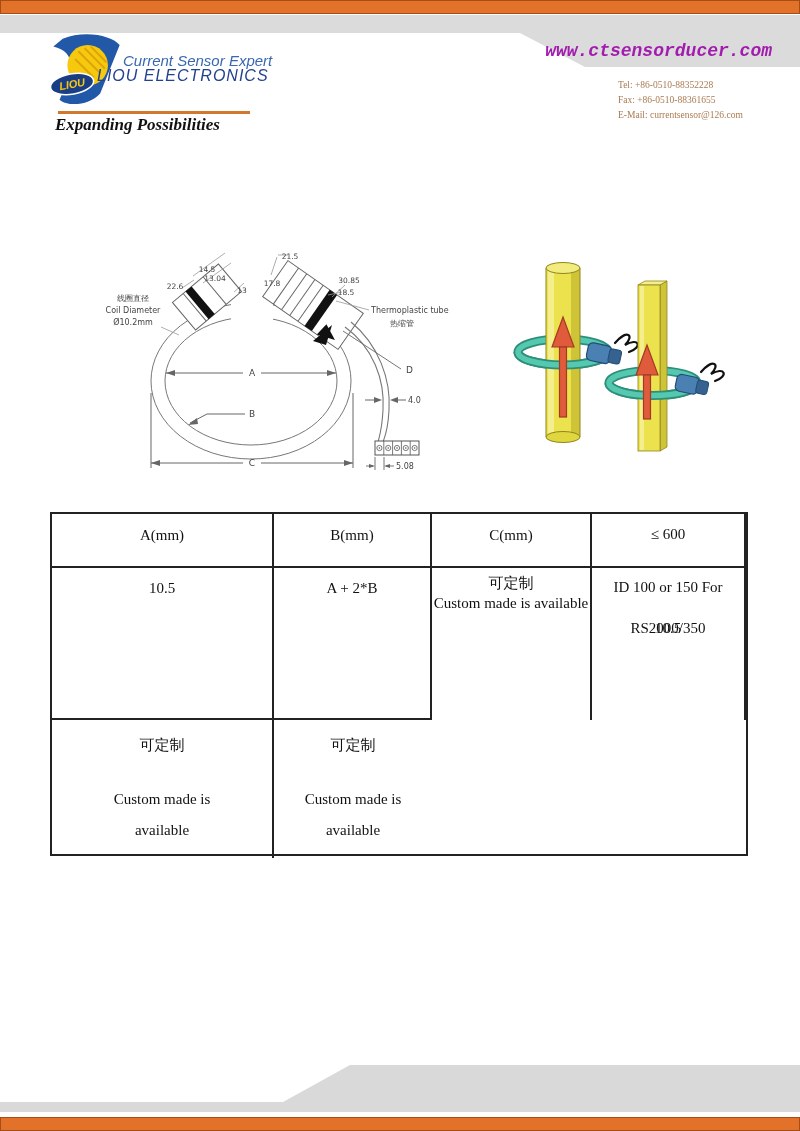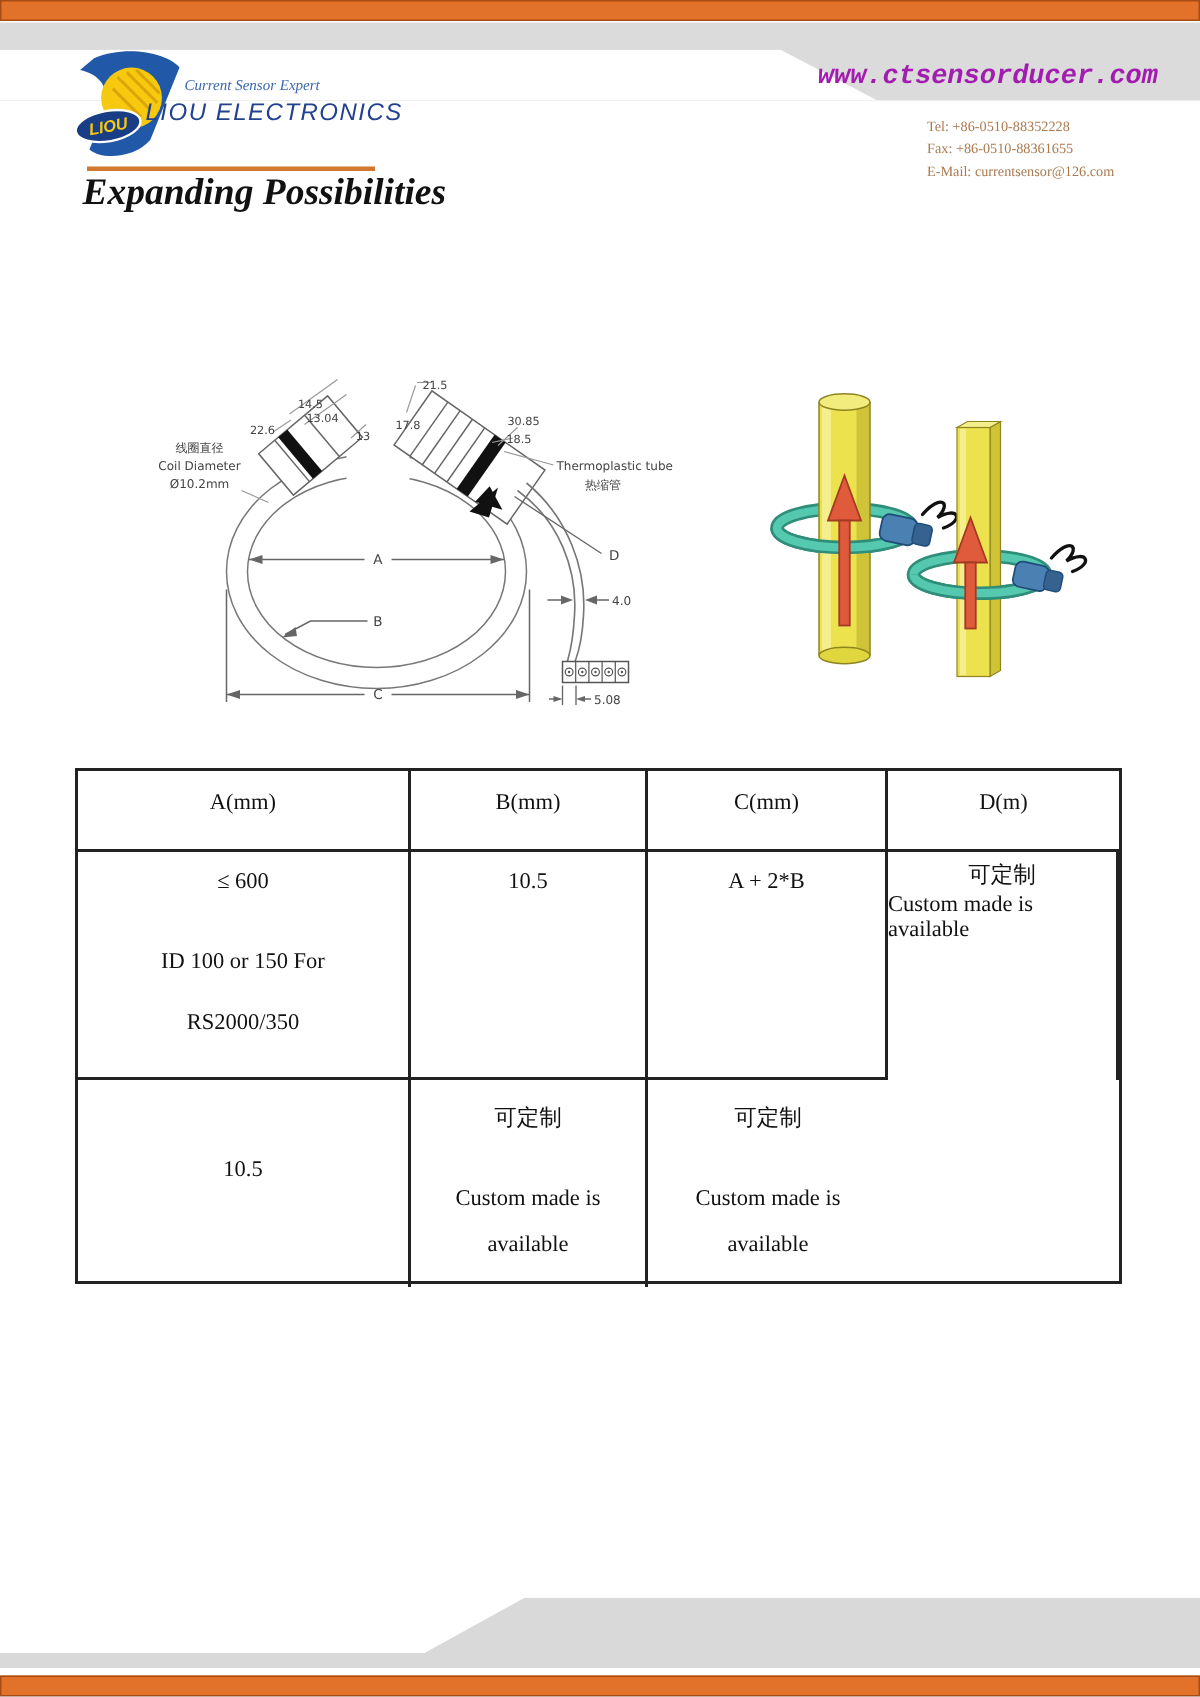--- a/index.html
+++ b/index.html
@@ -7,46 +7,46 @@
         font-family:"Liberation Serif",serif;overflow:hidden;}
   
   .top-bar{position:absolute;left:0;top:0;width:800px;height:14px;background:#E2722A;
            border:1px solid #A84C15;box-sizing:border-box;}
   .gray-band{position:absolute;left:0;top:15px;width:800px;height:52px;background:#DBDBDB;}
   .logo-notch{position:absolute;left:0;top:33px;width:585px;height:34px;background:#ffffff;
               clip-path:polygon(0 0,520px 0,585px 34px,0 34px);}
   .site-url{position:absolute;right:28px;top:41px;font-style:italic;font-weight:bold;
             font-size:18px;color:#a21caf;font-family:Liberation Mono, monospace;}
   .logo-mark{position:absolute;left:44px;top:32px;}
-  .logo-tagline{position:absolute;left:123px;top:52px;font-style:italic;font-size:10px;
-                color:#3A68B0;font-family:Liberation Serif, serif;}
+  .logo-tagline{position:absolute;left:123px;top:52px;font-style:italic;font-size:15px;
+                color:#3A68B0;font-family:Liberation Sans, sans-serif;}
   .logo-brand{position:absolute;left:97px;top:67px;font-style:italic;font-size:16px;
               letter-spacing:1px;color:#22418F;font-family:"Liberation Sans",sans-serif;}
   .logo-rule{position:absolute;left:58px;top:111px;width:192px;height:3px;background:#D2772E;}
   .slogan{position:absolute;left:55px;top:115px;font-style:italic;font-weight:bold;
-          font-size:25px;color:#111;font-family:"Liberation Serif",serif;}
+          font-size:17px;color:#111;font-family:"Liberation Serif",serif;}
   .address{position:absolute;left:443px;top:78px;font-family:"Liberation Sans",sans-serif;
            font-weight:bold;font-size:9.5px;color:#9B9B9B;line-height:15px;}
   .contacts{position:absolute;left:618px;top:78px;font-family:"Liberation Serif",serif;
             font-weight:normal;font-size:9.5px;color:#A97A50;line-height:15px;}
   
   .banner{position:absolute;left:58px;top:162px;width:690px;height:58px;background:#8FC73E;
           border:2px solid #151515;box-sizing:border-box;}
   .banner span{display:block;margin:12px 0 0 12px;font-weight:bold;font-size:15.5px;color:#111;
                font-family:"Liberation Serif",serif;}
   
   .coil-svg{position:absolute;left:85px;top:245px;}
   .illu-svg{position:absolute;left:495px;top:255px;}
   .dimtext{font-family:"DejaVu Sans",sans-serif;fill:#444;}
   
   .dim-table{position:absolute;left:50px;top:512px;width:698px;height:344px;display:grid;
              grid-template-columns:222px 158px 160px 1fr;grid-template-rows:54px 152px 138px;
              border:2px solid #222;box-sizing:border-box;background:#fff;}
   .cell{border-right:2px solid #222;border-bottom:2px solid #222;font-size:15px;color:#111;
-        text-align:left;display:flex;flex-direction:column;align-items:center;
+        text-align:center;display:flex;flex-direction:column;align-items:center;
         font-family:"Liberation Serif",serif;}
   .cell.lc{border-right:none;}
   .cell.lr{border-bottom:none;}
   .hcell{justify-content:center;padding-bottom:10px;}
   .r2a .l1{margin-top:12px;} .r2a .l2{margin-top:36px;} .r2a .l3{margin-top:24px;}
   .r2 .single{margin-top:12px;}
   .r3a .l1{margin-top:6px;} .r3a .l2{margin-top:2px;}
   .r3b .single{margin-top:52px;}
   .r3cd .l1{margin-top:16px;} .r3cd .l2{margin-top:36px;} .r3cd .l3{margin-top:14px;}
   
@@ -268,21 +268,20 @@
         <polygon points="152,90 141,120 163,120" fill="#E05A3C" stroke="#A23B22" stroke-width="1.2"></polygon>
         <rect x="148.5" y="120" width="7" height="44" fill="#E05A3C" stroke="#A23B22" stroke-width="1.2"></rect>
       </g>
     </g>
   </svg>
 
   <div class="dim-table">
     <div class="cell hcell">A(mm)</div>
     <div class="cell hcell">B(mm)</div>
     <div class="cell hcell">C(mm)</div>
-    <div class="cell hcell lc">D(m)</div>
 
     <div class="cell r2a">
       <div class="l1">≤  600</div>
       <div class="l2">ID 100 or 150 For</div>
       <div class="l3">RS2000/350</div>
     </div>
     <div class="cell r2">
       <div class="single">10.5</div>
     </div>
     <div class="cell r2">

